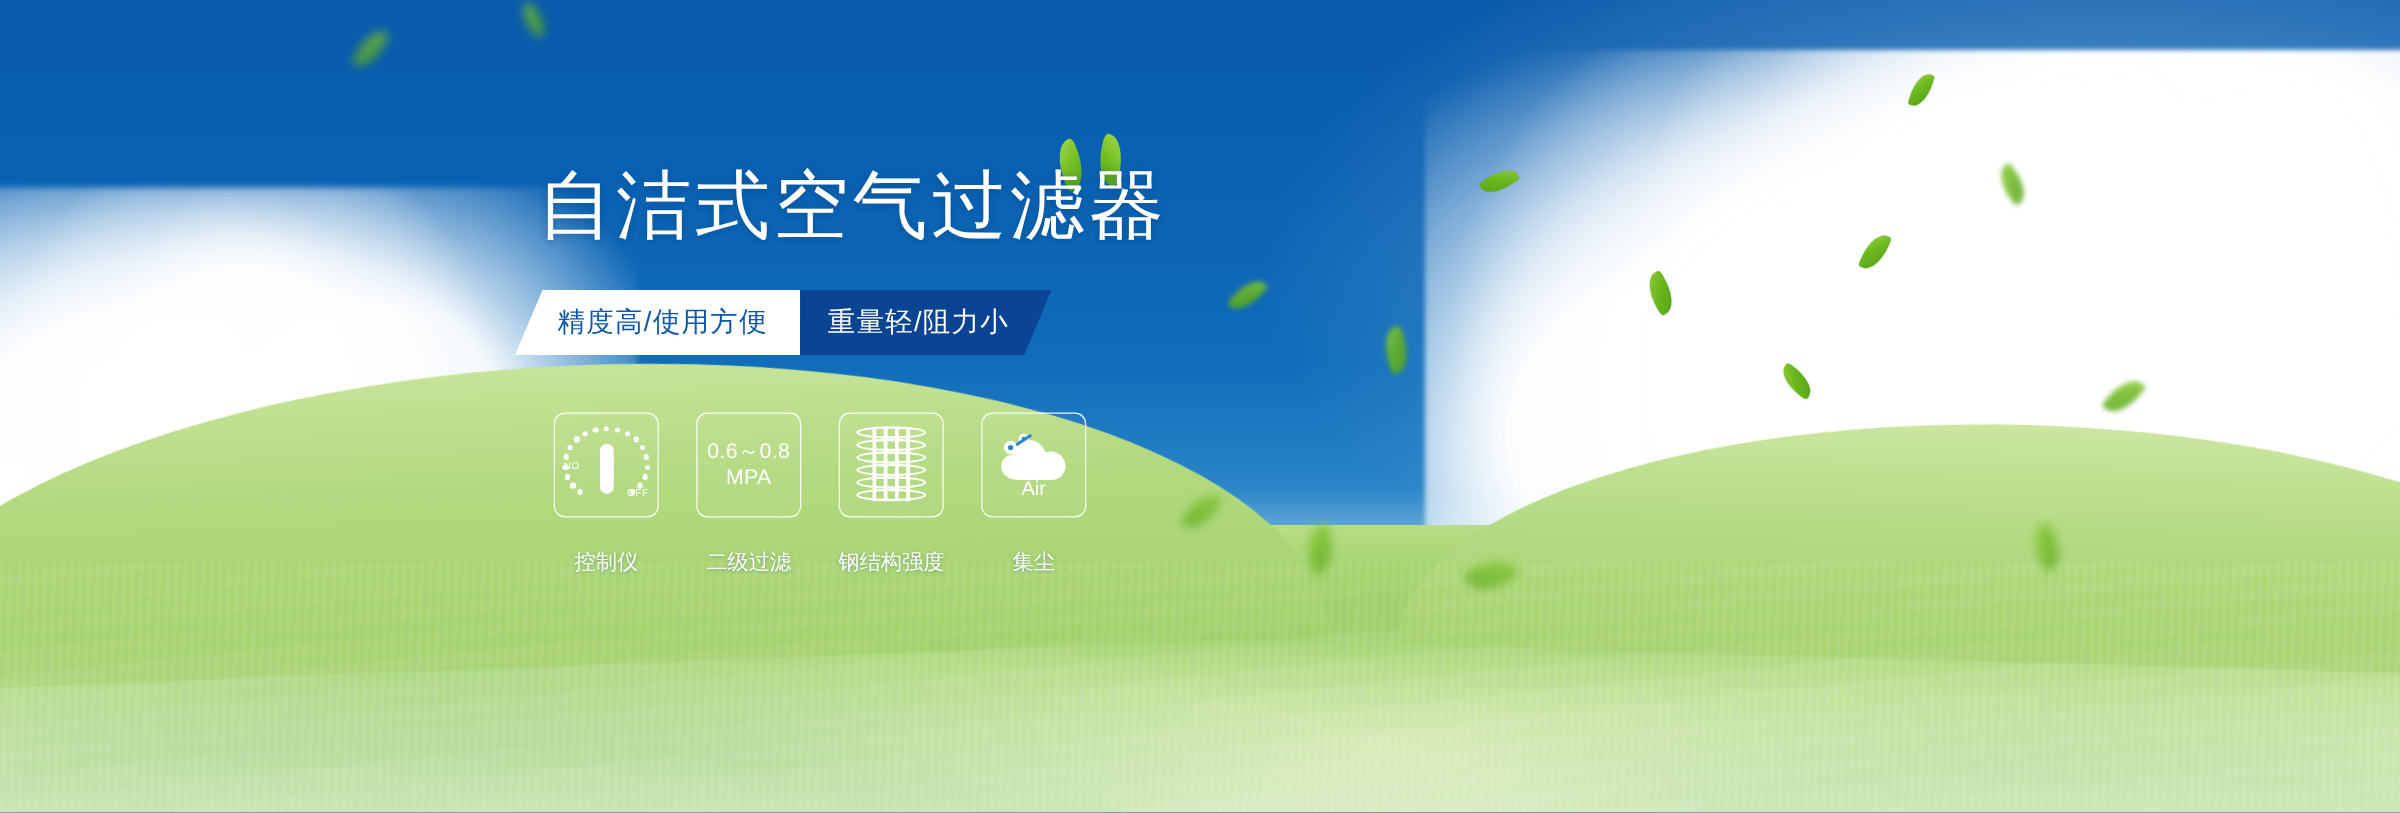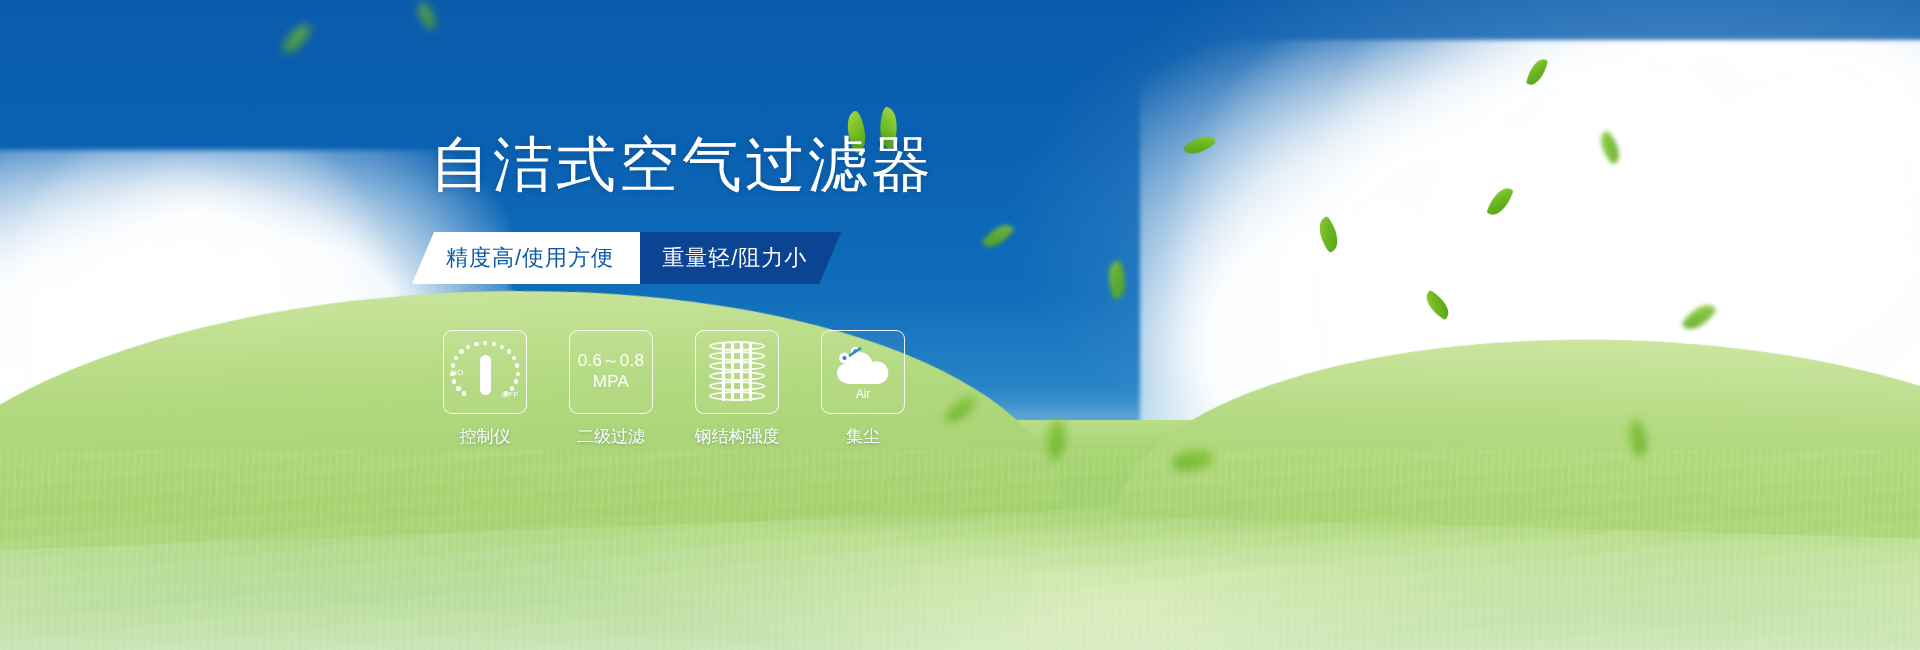--- a/index.html
+++ b/index.html
@@ -132,49 +132,49 @@
     background:#0b4492;color:#ffffff;padding:0 20px 0 22px;
     clip-path:polygon(0 0, 100% 0, calc(100% - 22px) 100%, 0 100%);
     padding-right:34px;
   }
   .badge-light{
     background:#ffffff;color:#0d58a8;padding:0 26px 0 22px;
     clip-path:polygon(22px 0, 100% 0, 100% 100%, 0 100%);
     margin-left:-18px;padding-left:34px;
   }
 
-  .features{position:absolute;left:438px;top:330px;display:flex;gap:32px;}
+  .features{position:absolute;left:438px;top:330px;display:flex;gap:20px;}
   .feature{width:94px;display:flex;flex-direction:column;align-items:center;}
   .fbox{
     width:84px;height:84px;border:1.6px solid rgba(255,255,255,.92);
     border-radius:9px;display:flex;align-items:center;justify-content:center;
     color:#ffffff;text-align:center;box-sizing:border-box;
     background:rgba(255,255,255,.04);
   }
   .fbox .txt{font-size:17px;line-height:1.22;letter-spacing:.3px;}
-  .flabel{margin-top:11px;font-size:17px;color:#ffffff;white-space:nowrap;
+  .flabel{margin-top:24px;font-size:17px;color:#ffffff;white-space:nowrap;
     text-shadow:0 1px 3px rgba(10,60,110,.35);}
 
   
   .dial{position:relative;width:66px;height:62px;}
   .dial .dot{position:absolute;width:4.4px;height:4.4px;border-radius:50%;background:#fff;}
   .dial .needle{position:absolute;left:50%;top:14px;margin-left:-5.5px;
     width:11px;height:40px;border-radius:6px;background:#fff;}
   .dial .no{position:absolute;left:-1px;top:27px;font-size:8px;letter-spacing:.5px;}
   .dial .off{position:absolute;right:-1px;bottom:4px;font-size:8px;letter-spacing:.5px;text-align:center;}
 
   
   .cart{position:relative;width:56px;height:62px;}
   .cart .disc{position:absolute;left:0;width:56px;height:10px;border-radius:50%;
     border:2px solid #fff;box-sizing:border-box;}
   .cart .rod{position:absolute;top:2px;width:2.5px;height:58px;background:#fff;}
 
   
   .airicon{position:relative;width:64px;height:56px;color:#fff;}
-  .airicon .ctxt{position:absolute;left:0;right:0;bottom:-1px;text-align:center;font-size:12px;}
+  .airicon .ctxt{position:absolute;left:0;right:0;bottom:-1px;text-align:center;font-size:16px;}
 </style>
 </head>
 <body>
 
 <div id="banner">
 
   <div class="layer cloud-right"></div>
   <div class="layer cloud-left"></div>
   <div class="layer cloud-bank"></div>
   <div class="layer haze"></div>

